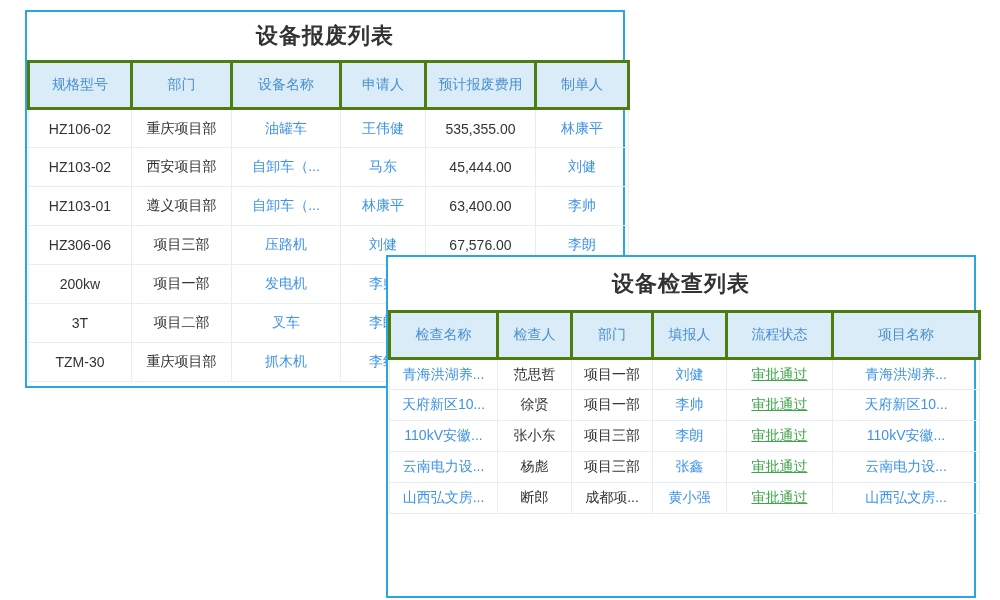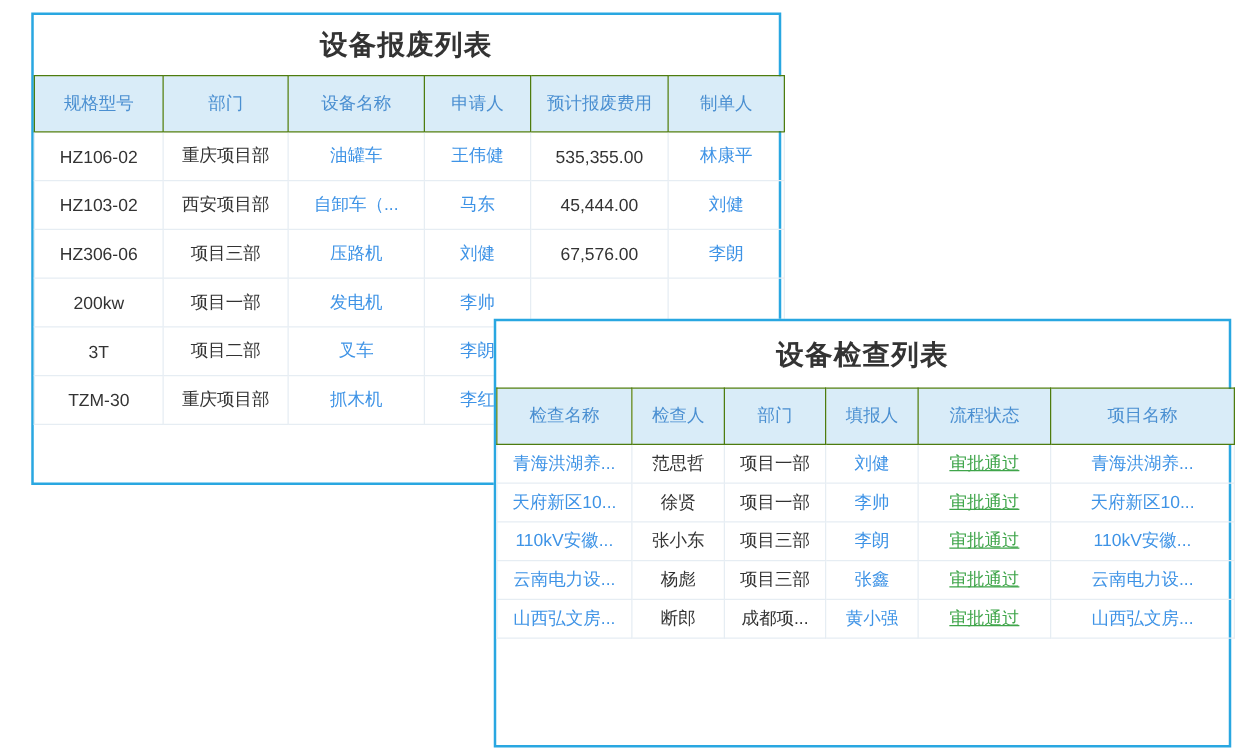--- a/index.html
+++ b/index.html
@@ -16,34 +16,34 @@
     width:1000px;height:600px;background:#ffffff;
     font-family:"Liberation Sans","DejaVu Sans",sans-serif;
   }
   .canvas{position:relative;width:1000px;height:600px;overflow:hidden;background:#ffffff;}
   .panel{
     position:absolute;background:#ffffff;
     border:2px solid var(--border-blue);
     box-sizing:border-box;
   }
   .panel-scrap{left:25px;top:10px;width:600px;height:378px;z-index:1;}
-  .panel-inspect{left:395px;top:255px;width:590px;height:343px;z-index:2;}
+  .panel-inspect{left:386px;top:255px;width:590px;height:343px;z-index:2;}
   .panel-title{
     margin:0;text-align:center;font-weight:bold;color:var(--text-dark);
     font-size:22px;letter-spacing:1px;
   }
   .panel-scrap .panel-title{line-height:48px;height:48px;}
   .panel-inspect .panel-title{line-height:53px;height:53px;}
   table.grid{
     width:100%;border-collapse:collapse;table-layout:fixed;
   }
   .grid th{
     background:var(--header-bg);color:var(--header-text);
     font-weight:normal;font-size:14px;height:42px;
-    border:1px solid #4d7c0f;
+    border:3px solid #4d7c0f;
     text-align:center;overflow:hidden;white-space:nowrap;text-overflow:ellipsis;
   }
   .grid td{
     font-size:14px;color:var(--text-dark);text-align:center;
     border:1px solid var(--divider);
     overflow:hidden;white-space:nowrap;text-overflow:ellipsis;
     padding:0 4px;box-sizing:border-box;
   }
   .panel-scrap .grid td{height:39px;margin-top:32px;}
   .panel-inspect .grid td{height:31px;}
@@ -87,20 +87,28 @@
           </tr>
           <tr>
             <td>HZ103-02</td>
             <td>西安项目部</td>
             <td class="cell-link">自卸车（...</td>
             <td class="cell-link">马东</td>
             <td>45,444.00</td>
             <td class="cell-link">刘健</td>
           </tr>
           <tr>
+            <td>HZ103-01</td>
+            <td>遵义项目部</td>
+            <td class="cell-link">自卸车（...</td>
+            <td class="cell-link">林康平</td>
+            <td>63,400.00</td>
+            <td class="cell-link">李帅</td>
+          </tr>
+          <tr>
             <td>HZ306-06</td>
             <td>项目三部</td>
             <td class="cell-link">压路机</td>
             <td class="cell-link">刘健</td>
             <td>67,576.00</td>
             <td class="cell-link">李朗</td>
           </tr>
           <tr>
             <td>200kw</td>
             <td>项目一部</td>

